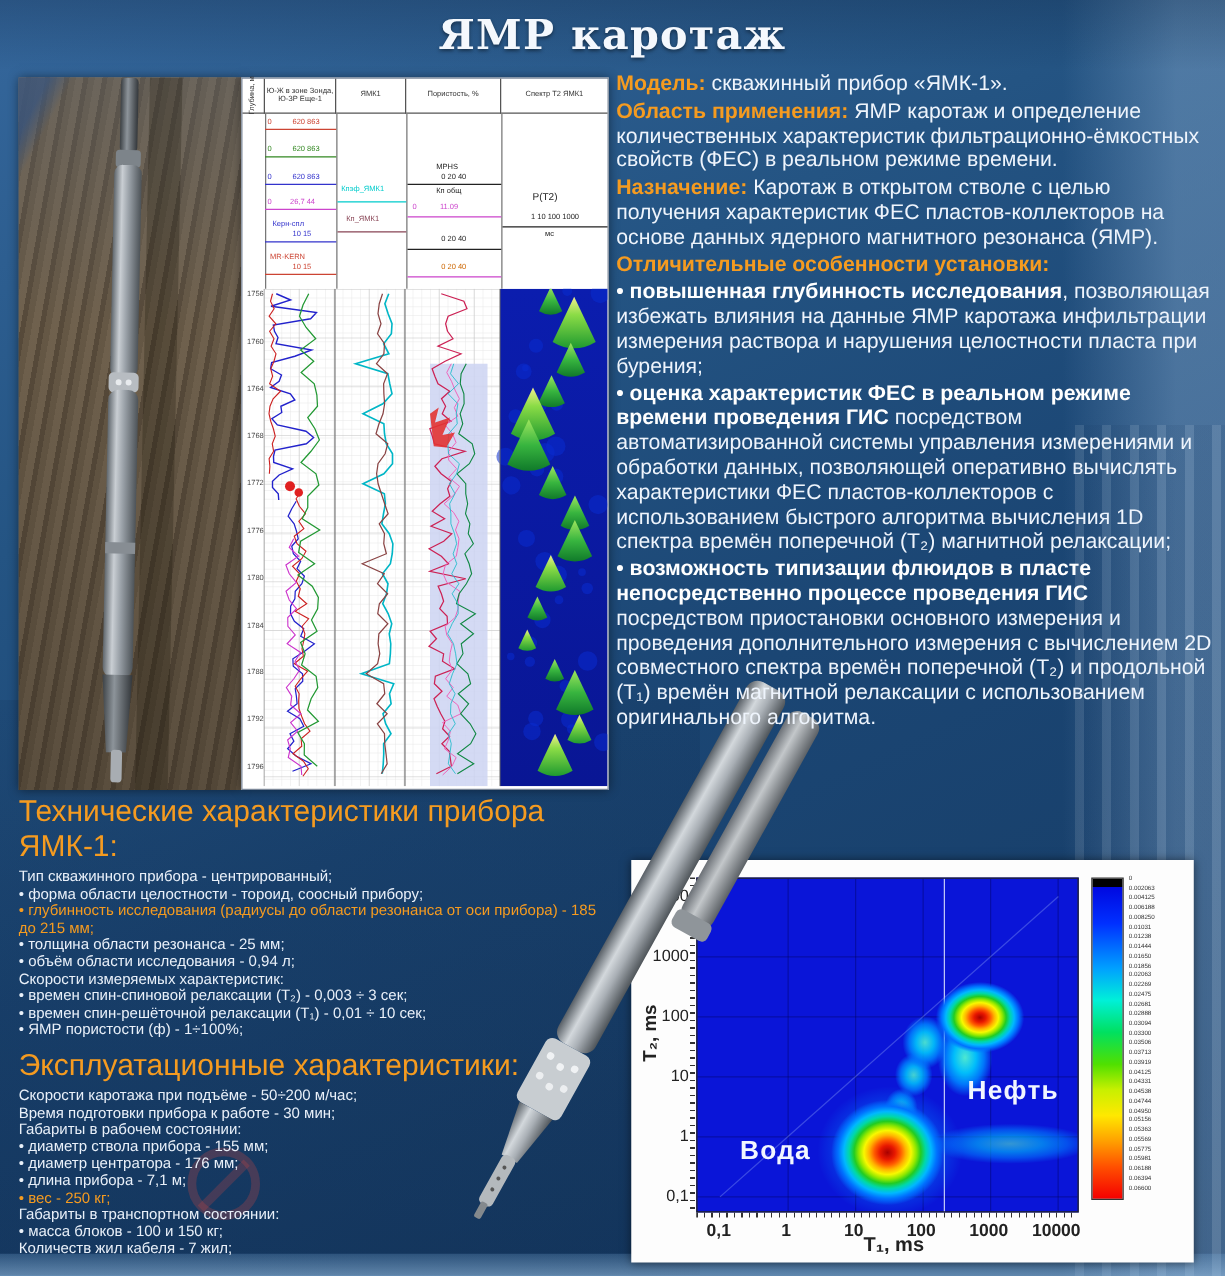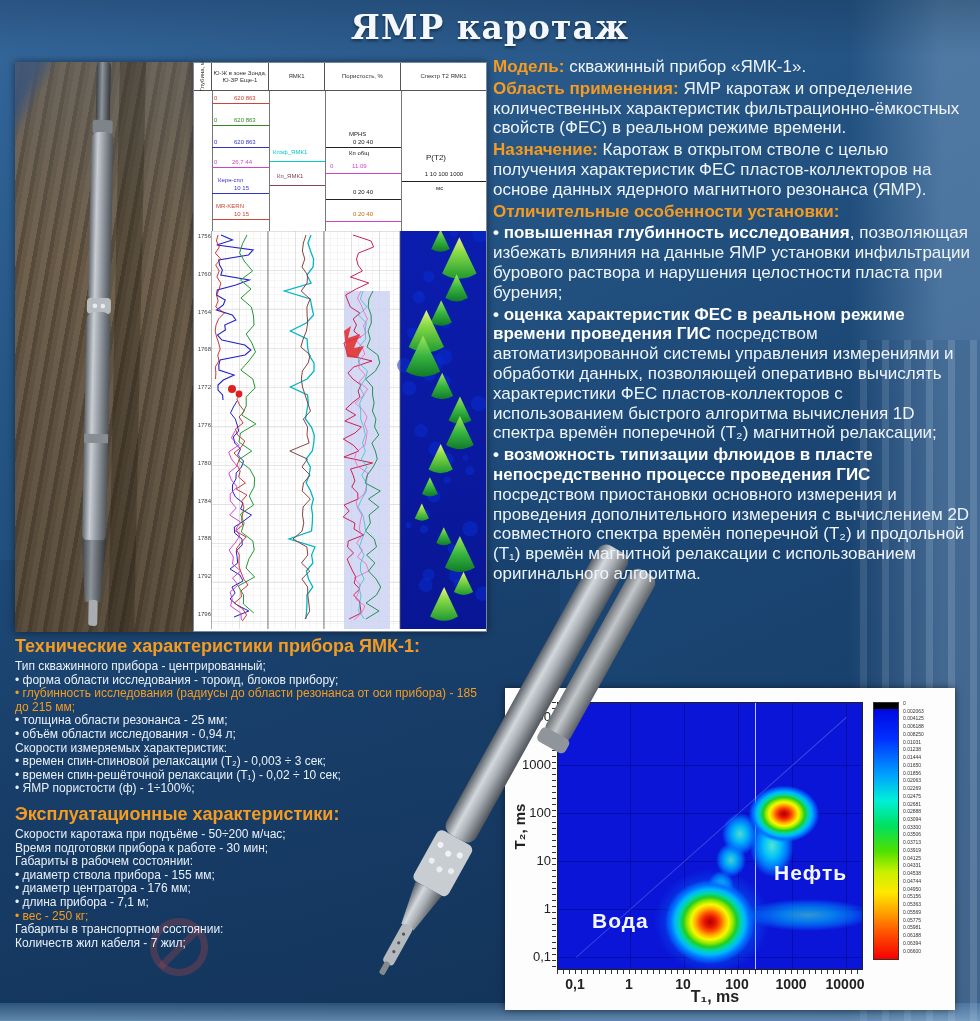--- a/index.html
+++ b/index.html
@@ -61,21 +61,21 @@
   
   .right-col{position:absolute;left:493px;top:57px;width:482px;font-size:17px;line-height:19.8px;
     color:#eef4fc;z-index:6;}
   .right-col p{margin:0 0 2px 0;}
   .lbl{color:#f59b20;font-weight:bold;}
   .feat-head{color:#f59b20;font-weight:bold;}
   .right-col b{color:#ffffff;}
 
   
   .tech-col{position:absolute;left:15px;top:636px;width:470px;z-index:6;color:#e9f0f9;}
-  .tech-col h2{margin:0 0 3px 0;font-size:18px;color:#f59b20;font-weight:bold;}
+  .tech-col h2{margin:0 0 3px 0;font-size:24px;color:#f59b20;font-weight:normal;}
   .tech-col h2.second{margin-top:8px;}
   .tech-col p{margin:0;font-size:12px;line-height:13.6px;}
   .tech-col p.hl{color:#f59b20;}
 
   
   .tool-bottom{position:absolute;left:350px;top:535px;width:310px;height:486px;z-index:4;pointer-events:none;}
 
   
   .heat-panel{position:absolute;left:505px;top:688px;width:450px;height:322px;background:#fdfdfd;
     z-index:3;box-shadow:0 0 7px rgba(0,0,0,0.5);}
@@ -331,45 +331,46 @@
         <line x1="189" y1="0" x2="189" y2="398" stroke="#666" stroke-width="0.8"></line>
       </svg>
     </div>
   </div>
 
   <div class="right-col">
     <p><span class="lbl">Модель:</span><span> скважинный прибор «ЯМК-1».</span></p>
     <p><span class="lbl">Область применения:</span><span> ЯМР каротаж и определение количественных характеристик фильтрационно-ёмкостных свойств (ФЕС) в реальном режиме времени.</span></p>
     <p><span class="lbl">Назначение:</span><span> Каротаж в открытом стволе с целью получения характеристик ФЕС пластов-коллекторов на основе данных ядерного магнитного резонанса (ЯМР).</span></p>
     <p class="feat-head">Отличительные особенности установки:</p>
-    <p><b>• повышенная глубинность исследования</b><span>, позволяющая избежать влияния на данные ЯМР установки инфильтрации бурового раствора и нарушения целостности пласта при бурения;</span></p>
+    <p><b>• повышенная глубинность исследования</b><span>, позволяющая избежать влияния на данные ЯМР каротажа инфильтрации измерения раствора и нарушения целостности пласта при бурения;</span></p>
     <p><b>• оценка характеристик ФЕС в реальном режиме времени проведения ГИС</b><span> посредством автоматизированной системы управления измерениями и обработки данных, позволяющей оперативно  вычислять характеристики ФЕС пластов-коллекторов с использованием быстрого алгоритма  вычисления 1D спектра времён поперечной (Т₂) магнитной релаксации;</span></p>
     <p><b>• возможность типизации флюидов в пласте непосредственно процессе проведения ГИС</b><span> посредством приостановки основного измерения и проведения дополнительного измерения с вычислением 2D совместного спектра времён поперечной (Т₂) и продольной (Т₁)  времён магнитной релаксации с использованием оригинального алгоритма.</span></p>
   </div>
 
   <div class="tech-col">
     <h2>Технические характеристики прибора ЯМК-1:</h2>
     <p>Тип скважинного прибора - центрированный;</p>
-    <p>• форма области исследования - тороид, блоков прибору;</p>
+    <p>• форма области целостности - тороид, соосный прибору;</p>
     <p class="hl">• глубинность исследования (радиусы до области резонанса от оси прибора) - 185 до 215 мм;</p>
     <p>• толщина области резонанса - 25 мм;</p>
     <p>• объём области исследования - 0,94 л;</p>
     <p>Скорости измеряемых характеристик:</p>
     <p>• времен спин-спиновой релаксации (Т₂) - 0,003 ÷ 3 сек;</p>
-    <p>• времен спин-решёточной релаксации (Т₁) - 0,02 ÷ 10 сек;</p>
+    <p>• времен спин-решёточной релаксации (Т₁) - 0,01 ÷ 10 сек;</p>
     <p>• ЯМР пористости (ф) - 1÷100%;</p>
     <h2 class="second">Эксплуатационные характеристики:</h2>
     <p>Скорости каротажа при подъёме - 50÷200 м/час;</p>
     <p>Время подготовки прибора к работе - 30 мин;</p>
     <p>Габариты в рабочем состоянии:</p>
     <p>• диаметр ствола прибора - 155 мм;</p>
     <p>• диаметр центратора - 176 мм;</p>
     <p>• длина прибора - 7,1 м;</p>
     <p class="hl">• вес - 250 кг;</p>
     <p>Габариты в транспортном состоянии:</p>
+    <p>• масса блоков - 100 и 150 кг;</p>
     <p>Количеств жил кабеля - 7 жил;</p>
   </div>
 
   <svg class="tool-bottom" viewBox="0 0 310 486">
     <defs>
       <linearGradient id="metalB" x1="0" y1="0" x2="1" y2="0">
         <stop offset="0" stop-color="#585f66"></stop>
           <stop offset="0.35" stop-color="#d3d8dc"></stop>
         <stop offset="0.6" stop-color="#a9afb5"></stop>
           <stop offset="1" stop-color="#4f555a"></stop>

